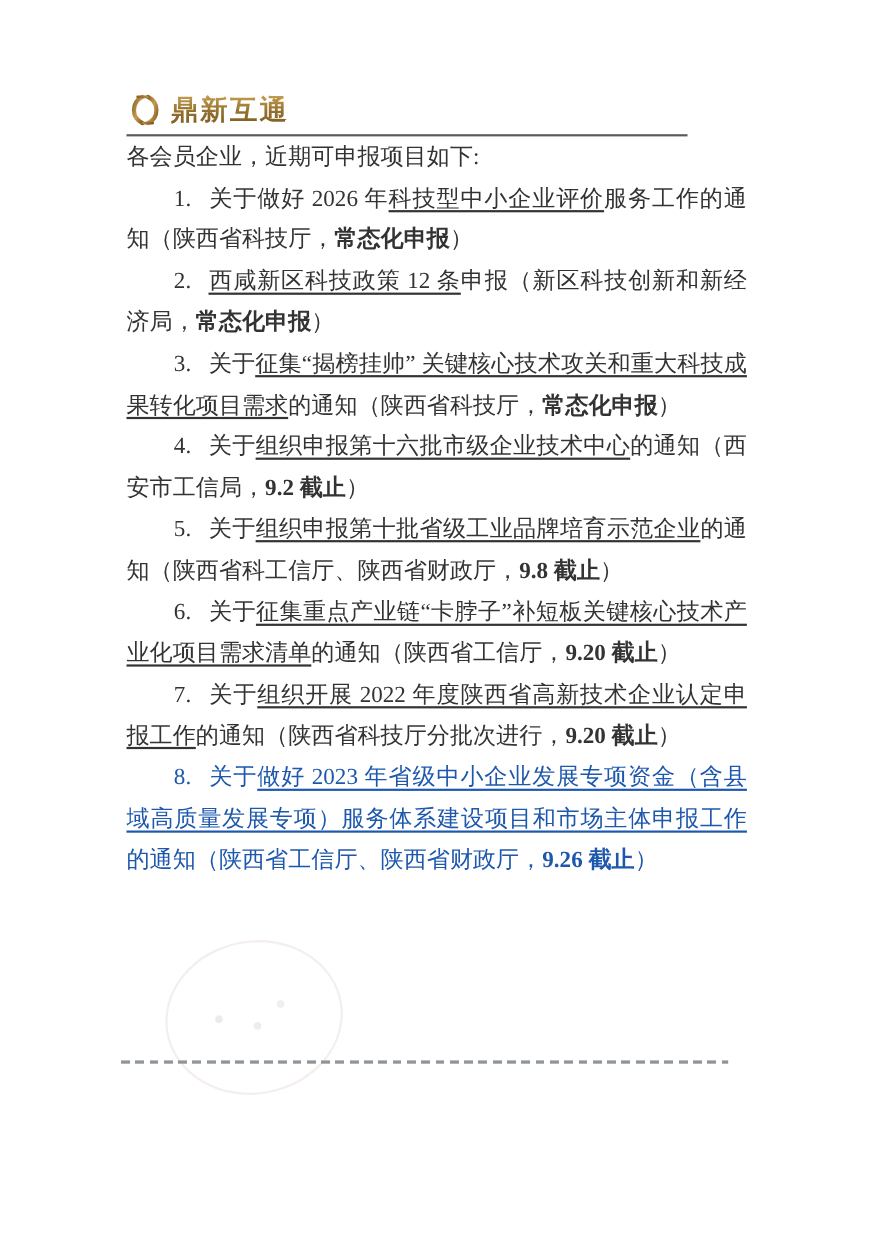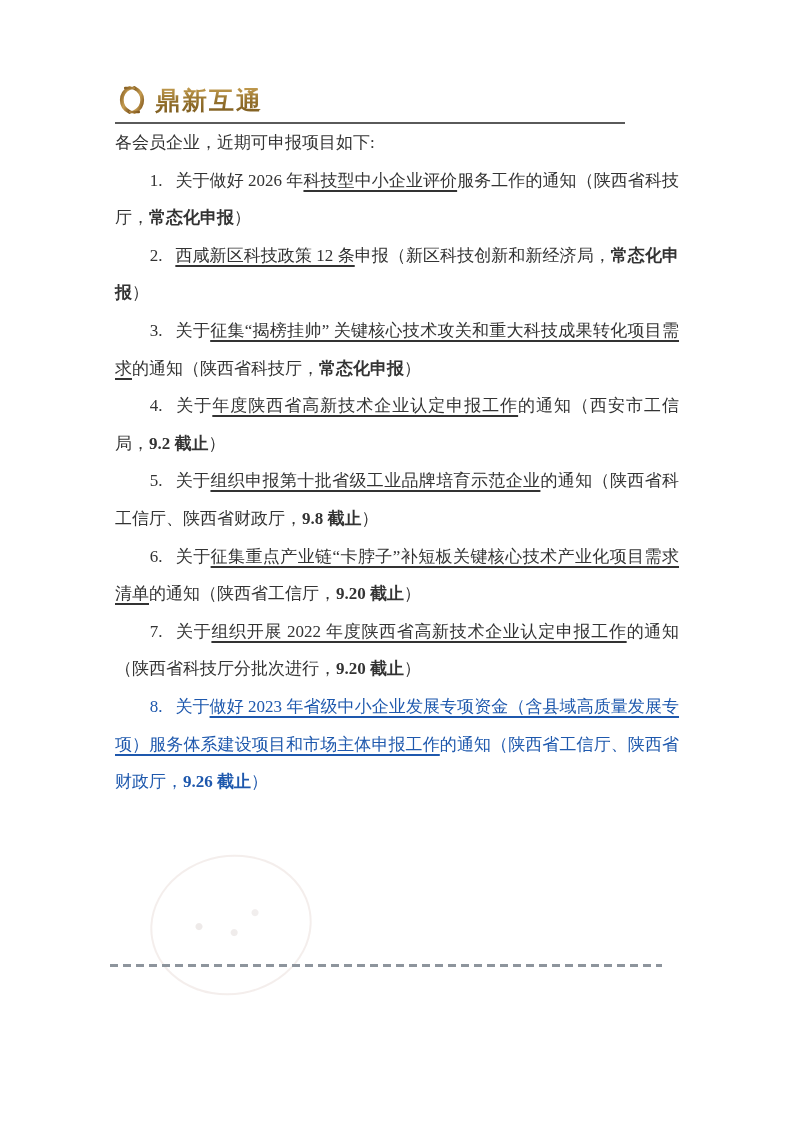--- a/index.html
+++ b/index.html
@@ -50,21 +50,21 @@
     margin: 11px 0 12px 0;
     text-align: center;
     font-size: 31px;
     font-weight: 700;
     letter-spacing: 4px;
     color: #2b2b2b;
     line-height: 40px;
   }
   
   .body-text {
-    font-size: 17px;
+    font-size: 21px;
     line-height: 37.6px;
     text-align: justify;
     color: #333333;
   }
   .body-text p { margin: 0; }
   p.item { text-indent: 2.05em; }
   p.item.blue, p.item.blue .u, p.item.blue .b { color: #1e58ad; }
   .num { margin-right: 0.75em; }
   .u {
     text-decoration: underline;
@@ -134,21 +134,21 @@
 
     <div class="header-rule"></div>
 
 
     <div class="body-text">
       <p>各会员企业，近期可申报项目如下:</p>
       <div>
           <p class="item"><span class="num">1.</span><span>关于做好 2026 年</span><span class="u">科技型中小企业评价</span><span>服务工作的通知（陕西省科技厅，</span><span class="b">常态化申报</span><span>）</span></p>
           <p class="item"><span class="num">2.</span><span class="u">西咸新区科技政策 12 条</span><span>申报（新区科技创新和新经济局，</span><span class="b">常态化申报</span><span>）</span></p>
           <p class="item"><span class="num">3.</span><span>关于</span><span class="u">征集“揭榜挂帅” 关键核心技术攻关和重大科技成果转化项目需求</span><span>的通知（陕西省科技厅，</span><span class="b">常态化申报</span><span>）</span></p>
-          <p class="item"><span class="num">4.</span><span>关于</span><span class="u">年度陕西省高新技术企业认定申报工作</span><span>的通知（西安市工信局，</span><span class="b">9.2 截止</span><span>）</span></p>
+          <p class="item"><span class="num">4.</span><span>关于</span><span class="u">组织申报第十六批市级企业技术中心</span><span>的通知（西安市工信局，</span><span class="b">9.2 截止</span><span>）</span></p>
           <p class="item"><span class="num">5.</span><span>关于</span><span class="u">组织申报第十批省级工业品牌培育示范企业</span><span>的通知（陕西省科工信厅、陕西省财政厅，</span><span class="b">9.8 截止</span><span>）</span></p>
           <p class="item"><span class="num">6.</span><span>关于</span><span class="u">征集重点产业链“卡脖子”补短板关键核心技术产业化项目需求清单</span><span>的通知（陕西省工信厅，</span><span class="b">9.20 截止</span><span>）</span></p>
           <p class="item"><span class="num">7.</span><span>关于</span><span class="u">组织开展 2022 年度陕西省高新技术企业认定申报工作</span><span>的通知（陕西省科技厅分批次进行，</span><span class="b">9.20 截止</span><span>）</span></p>
           <p class="item blue"><span class="num">8.</span><span>关于</span><span class="u">做好 2023 年省级中小企业发展专项资金（含县域高质量发展专项）服务体系建设项目和市场主体申报工作</span><span>的通知（陕西省工信厅、陕西省财政厅，</span><span class="b">9.26 截止</span><span>）</span></p>
         </div>
     </div>
 
   </div>
 
   <div class="stamp"></div>

